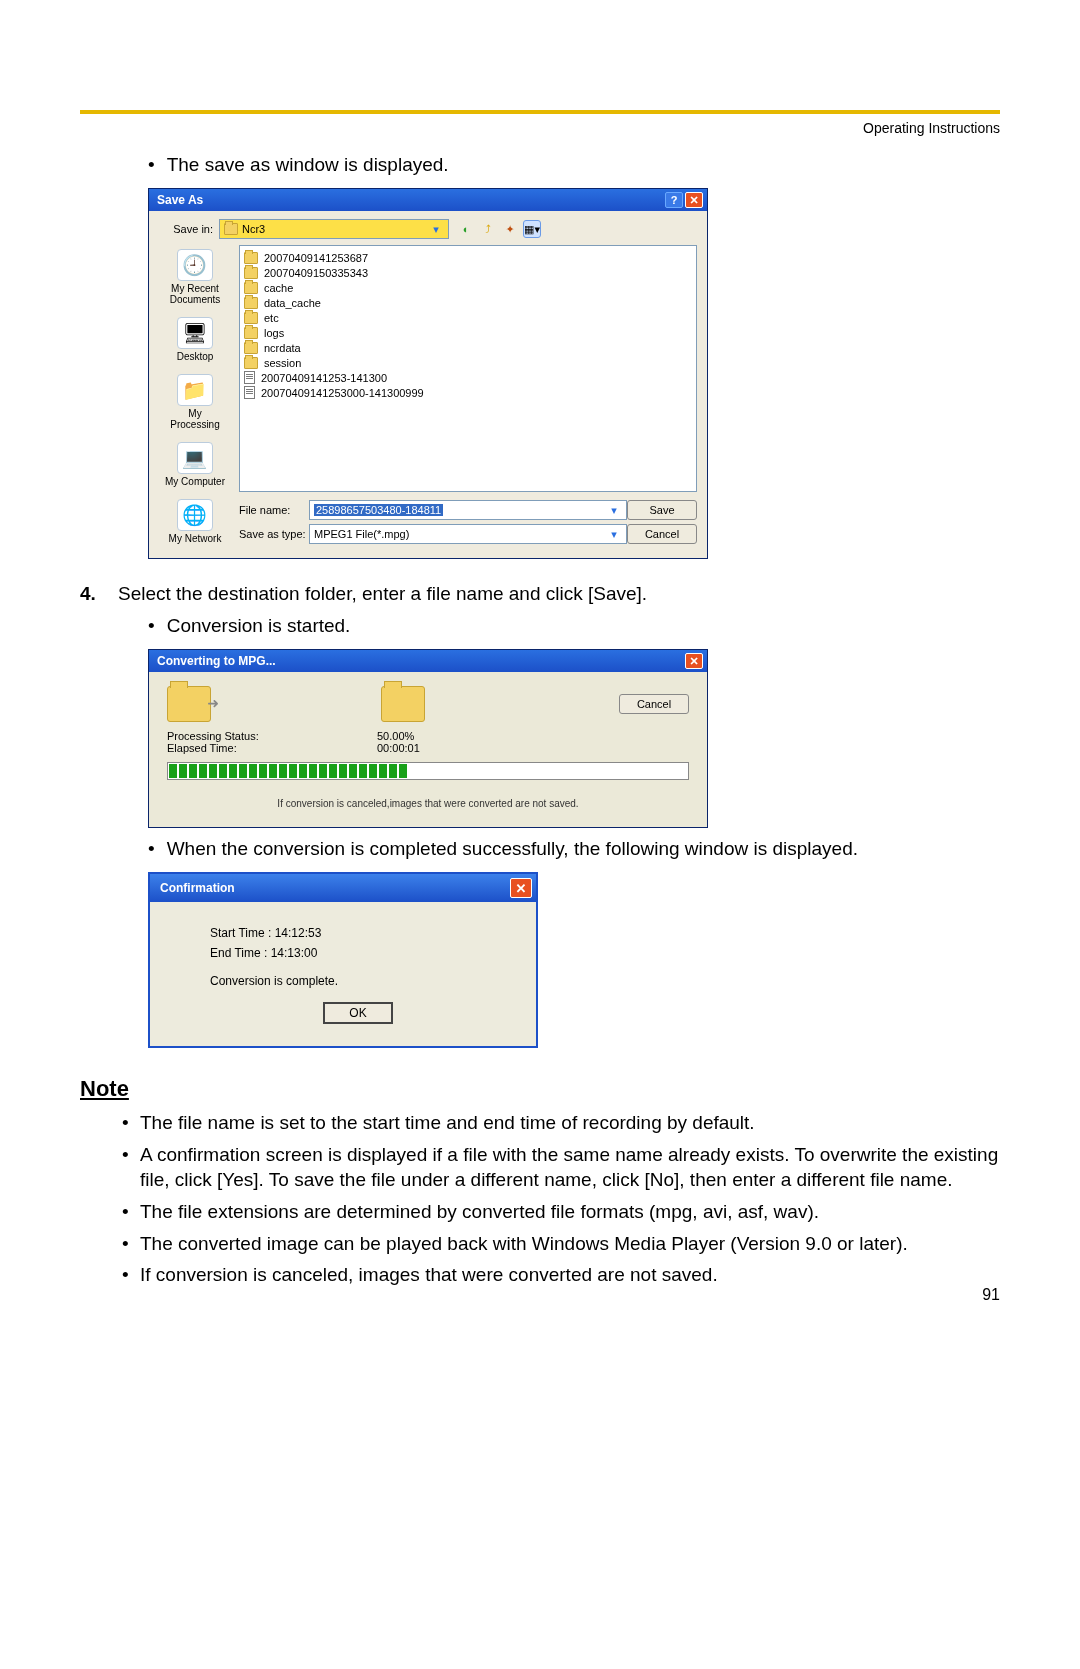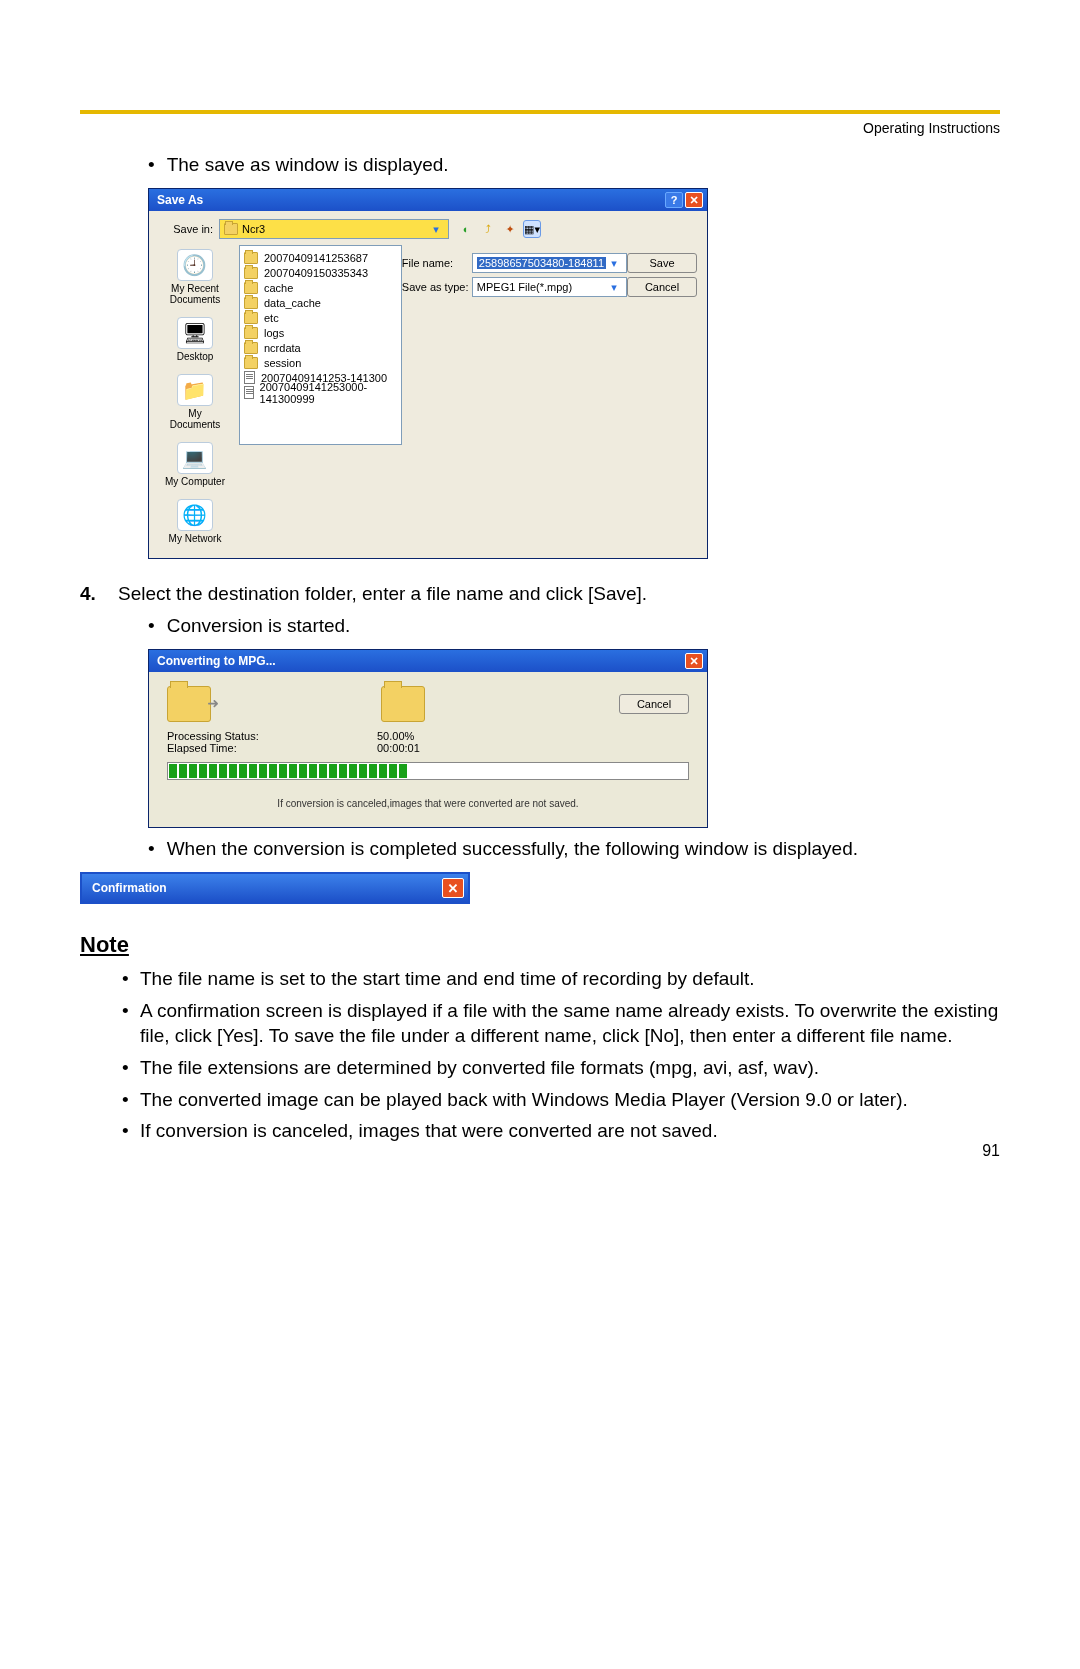--- a/index.html
+++ b/index.html
@@ -105,21 +105,21 @@
   .conv-top{display:flex;align-items:center;justify-content:space-between;margin-bottom:8px;}
   .big-folder{width:44px;height:36px;background:#F3D163;border:1px solid #C8A434;border-radius:3px;position:relative;}
   .big-folder::before{content:"";position:absolute;top:-6px;left:2px;width:16px;height:6px;background:#F3D163;border:1px solid #C8A434;border-bottom:none;}
   .conv-cancel{width:70px;height:20px;background:#EFEBDE;border:1px solid #888;border-radius:3px;text-align:center;line-height:18px;}
   .conv-stat{display:flex;}
   .conv-stat .l{width:210px;}
   .progress{margin-top:8px;height:18px;border:1px solid #888;background:#fff;display:flex;gap:2px;padding:1px;}
   .progress .seg{height:100%;width:8px;background:#18A018;}
   .conv-msg{margin-top:18px;text-align:center;font-size:10px;color:#333;}
   
-  .confdlg{width:390px;margin-top:12px;border:2px solid #1C50C8;font-family:Tahoma,Arial,sans-serif;font-size:12px;}
+  .confdlg{width:390px;margin-left:68px;margin-top:12px;border:2px solid #1C50C8;font-family:Tahoma,Arial,sans-serif;font-size:12px;}
   .conf-title{background:linear-gradient(#3C81EA,#1C50C8);color:#fff;font-weight:bold;display:flex;align-items:center;padding:4px 4px 4px 10px;}
   .conf-title .spacer{flex:1;}
   .conf-body{background:#EDEBDD;padding:18px 30px 22px 60px;}
   .conf-body .line{margin:6px 0;}
   .conf-ok{display:block;margin:14px auto 0;width:70px;height:22px;background:#EFEBDE;border:2px solid #444;text-align:center;line-height:18px;}
   
   .note-head{font-weight:bold;text-decoration:underline;margin:28px 0 8px 0;font-size:22px;}
   .note-list{margin:0 0 0 42px;padding:0;list-style:none;}
   .note-list li{margin:6px 0;padding-left:18px;position:relative;line-height:1.35;}
   .note-list li::before{content:"•";position:absolute;left:0;}
@@ -162,32 +162,32 @@
           <div class="place">
               <div class="ic">🕘</div>
               <div>My Recent Documents</div>
             </div>
           <div class="place">
               <div class="ic">🖥</div>
               <div>Desktop</div>
             </div>
           <div class="place">
               <div class="ic">📁</div>
-              <div>My Documents</div>
+              <div>My Processing</div>
             </div>
           <div class="place">
               <div class="ic">💻</div>
               <div>My Computer</div>
             </div>
           <div class="place">
               <div class="ic">🌐</div>
               <div>My Network</div>
             </div>
         </div>
-        <div style="flex:1;display:flex;flex-direction:row;">
+        <div style="flex:1;display:flex;flex-direction:column;">
           <div class="filelist" id="filelist">
               <div class="item">
                 <span class="folder-icon"></span>
                 <span>20070409141253687</span>
               </div>
               <div class="item">
                 <span class="folder-icon"></span>
                 <span>20070409150335343</span>
               </div>
               <div class="item">
@@ -335,20 +335,26 @@
   </div>
 
   <div class="bullet-line" style="margin-top:10px">When the conversion is completed successfully, the following window is displayed.</div>
 
   <div class="confdlg">
     <div class="conf-title">
       <span>Confirmation</span>
       <span class="spacer"></span>
       <span class="tb-btn tb-close" style="width:22px;height:20px;font-size:13px">✕</span>
     </div>
+    <div class="conf-body">
+      <div class="line">Start Time : 14:12:53</div>
+      <div class="line">End Time : 14:13:00</div>
+      <div class="line" style="margin-top:14px">Conversion is complete.</div>
+      <div class="conf-ok">OK</div>
+    </div>
   </div>
 
   <div class="note-head">Note</div>
   <ul class="note-list">
     <li>The file name is set to the start time and end time of recording by default.</li>
     <li>A confirmation screen is displayed if a file with the same name already exists. To overwrite the existing file, click [Yes]. To save the file under a different name, click [No], then enter a different file name.</li>
     <li>The file extensions are determined by converted file formats (mpg, avi, asf, wav).</li>
     <li>The converted image can be played back with Windows Media Player (Version 9.0 or later).</li>
     <li>If conversion is canceled, images that were converted are not saved.</li>
   </ul>

